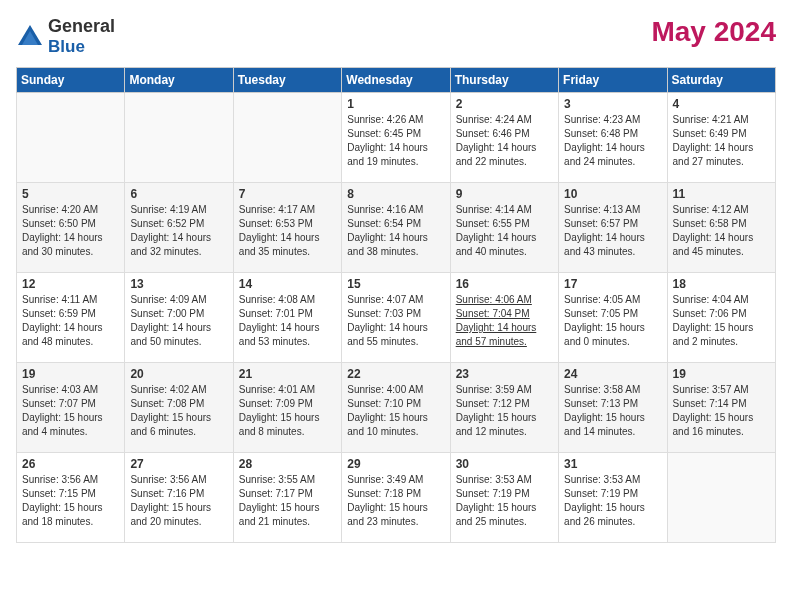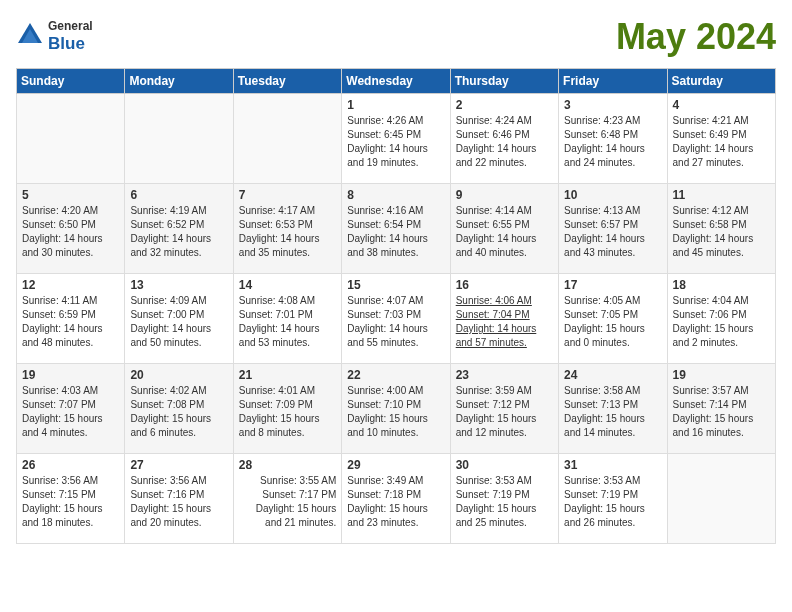--- a/index.html
+++ b/index.html
@@ -15,40 +15,40 @@
       align-items: flex-start;
       justify-content: space-between;
       margin-bottom: 10px;
     }
     .logo {
       display: flex;
       align-items: center;
       gap: 4px;
     }
     .logo-text-general {
-      font-size: 12px;
+      font-size: 18px;
       font-weight: bold;
       color: #333;
     }
     .logo-text-blue {
       font-size: 17px;
       font-weight: bold;
       color: #1a5fa8;
     }
     .logo-icon {
       width: 28px;
       height: 28px;
     }
     .title-block {
       text-align: right;
     }
     .month-year {
-      font-size: 36px;
-      font-weight: bold;
-      color: #4d7c0f;
+      font-size: 28px;
+      font-weight: bold;
+      color: #be185d;
     }
     .location {
       font-size: 16px;
       color: #555;
     }
     table {
       width: 100%;
       border-collapse: collapse;
       table-layout: fixed;
     }
@@ -316,21 +316,21 @@
         </td>
         <td>
           <div class="day-num">27</div>
           <div class="day-info" style="white-space: pre-line;">Sunrise: 3:56 AM
 Sunset: 7:16 PM
 Daylight: 15 hours
 and 20 minutes.</div>
         </td>
         <td>
           <div class="day-num">28</div>
-          <div class="day-info" style="white-space: pre-line; text-align: right;">Sunrise: 3:55 AM
+          <div class="day-info" style="white-space: pre-line;">Sunrise: 3:55 AM
 Sunset: 7:17 PM
 Daylight: 15 hours
 and 21 minutes.</div>
         </td>
         <td>
           <div class="day-num">29</div>
           <div class="day-info" style="white-space: pre-line;">Sunrise: 3:49 AM
 Sunset: 7:18 PM
 Daylight: 15 hours
 and 23 minutes.</div>

